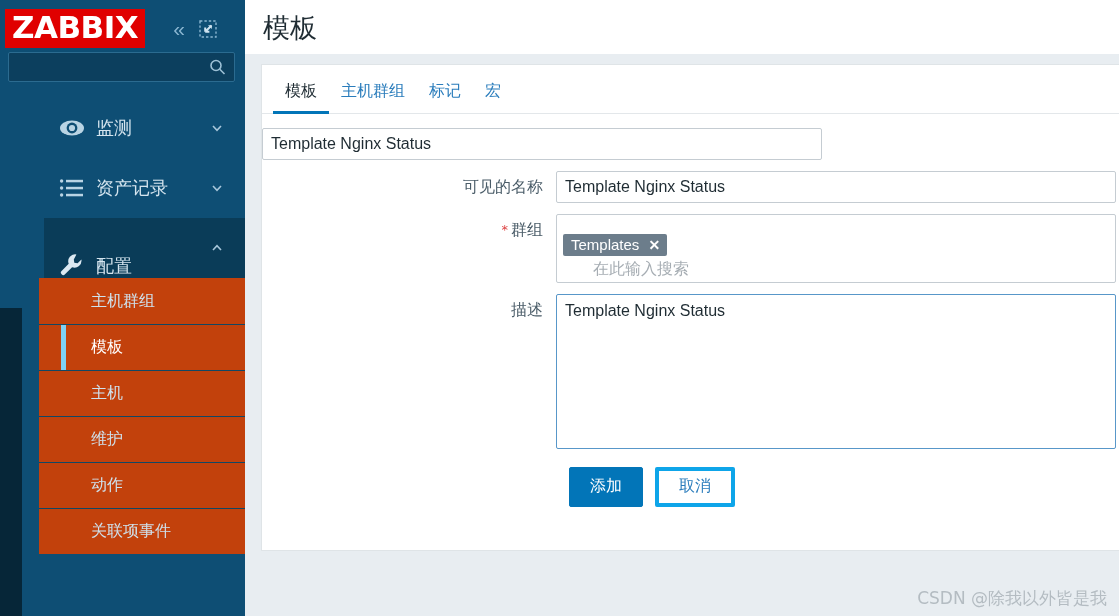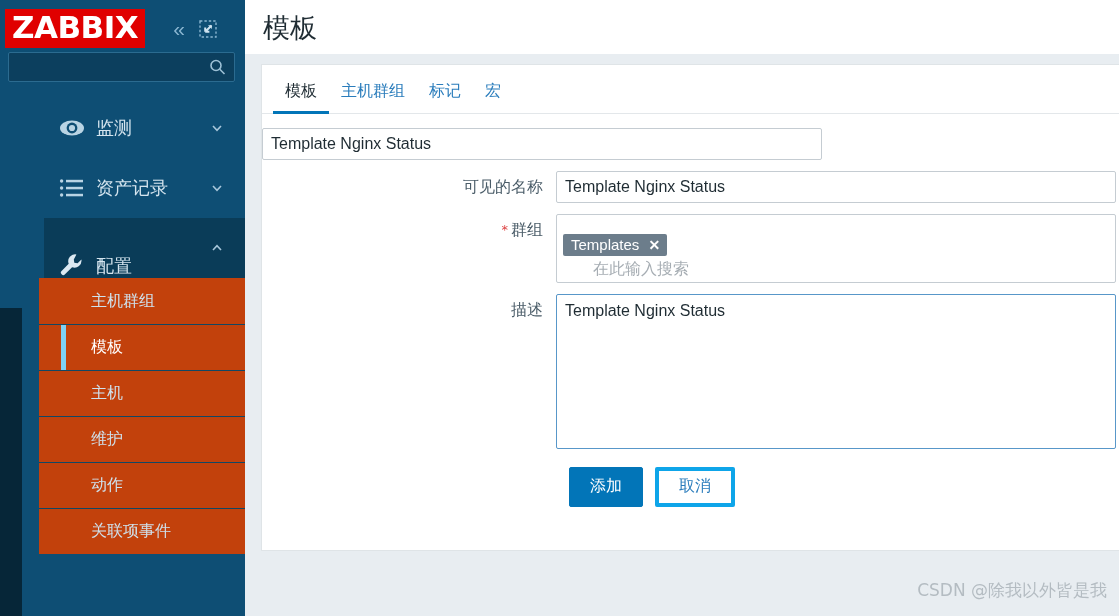--- a/index.html
+++ b/index.html
@@ -218,21 +218,21 @@
     padding: 6px 20px 8px 20px;
     cursor: pointer;
     font-family: "DejaVu Sans", sans-serif;
     line-height: 18px;
   }
   .btn-primary { background: #0275b8; color: #fff; border: 1px solid #0275b8; }
   .btn-secondary { background: #fff; color: #2b7dbc; border: 4px solid #0ea5e9; }
 
   .watermark {
     position: absolute;
-    right: 12px; bottom: 14px;
+    right: 12px; bottom: 6px;
     color: #b4bcc2; font-size: 17px;
     font-family: "DejaVu Sans", sans-serif;
     user-select: none;
   }
 </style>
 </head>
 <body>
 
 <div id="app">
 

